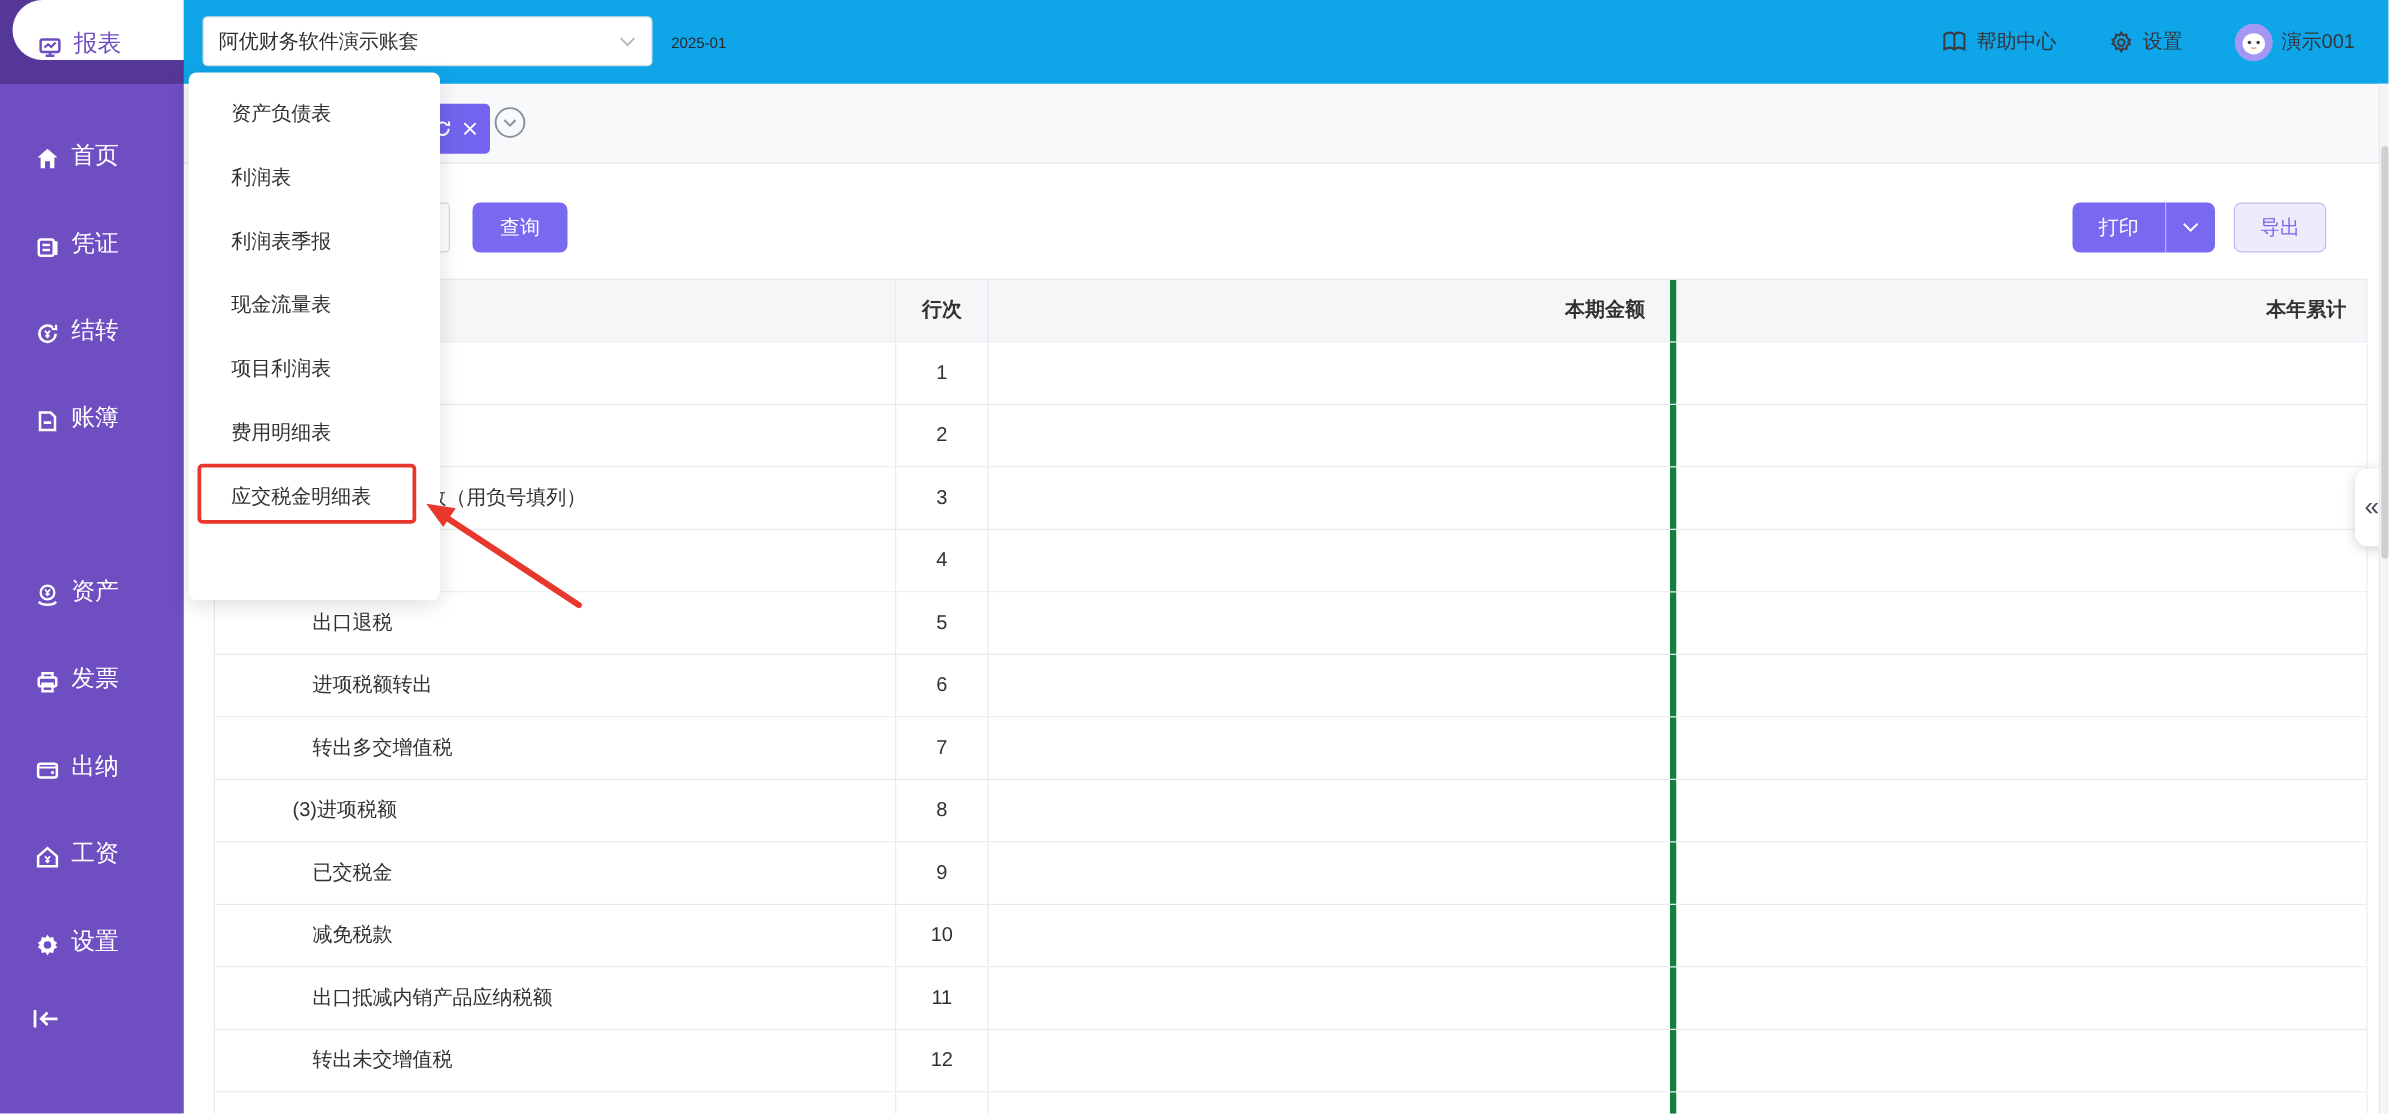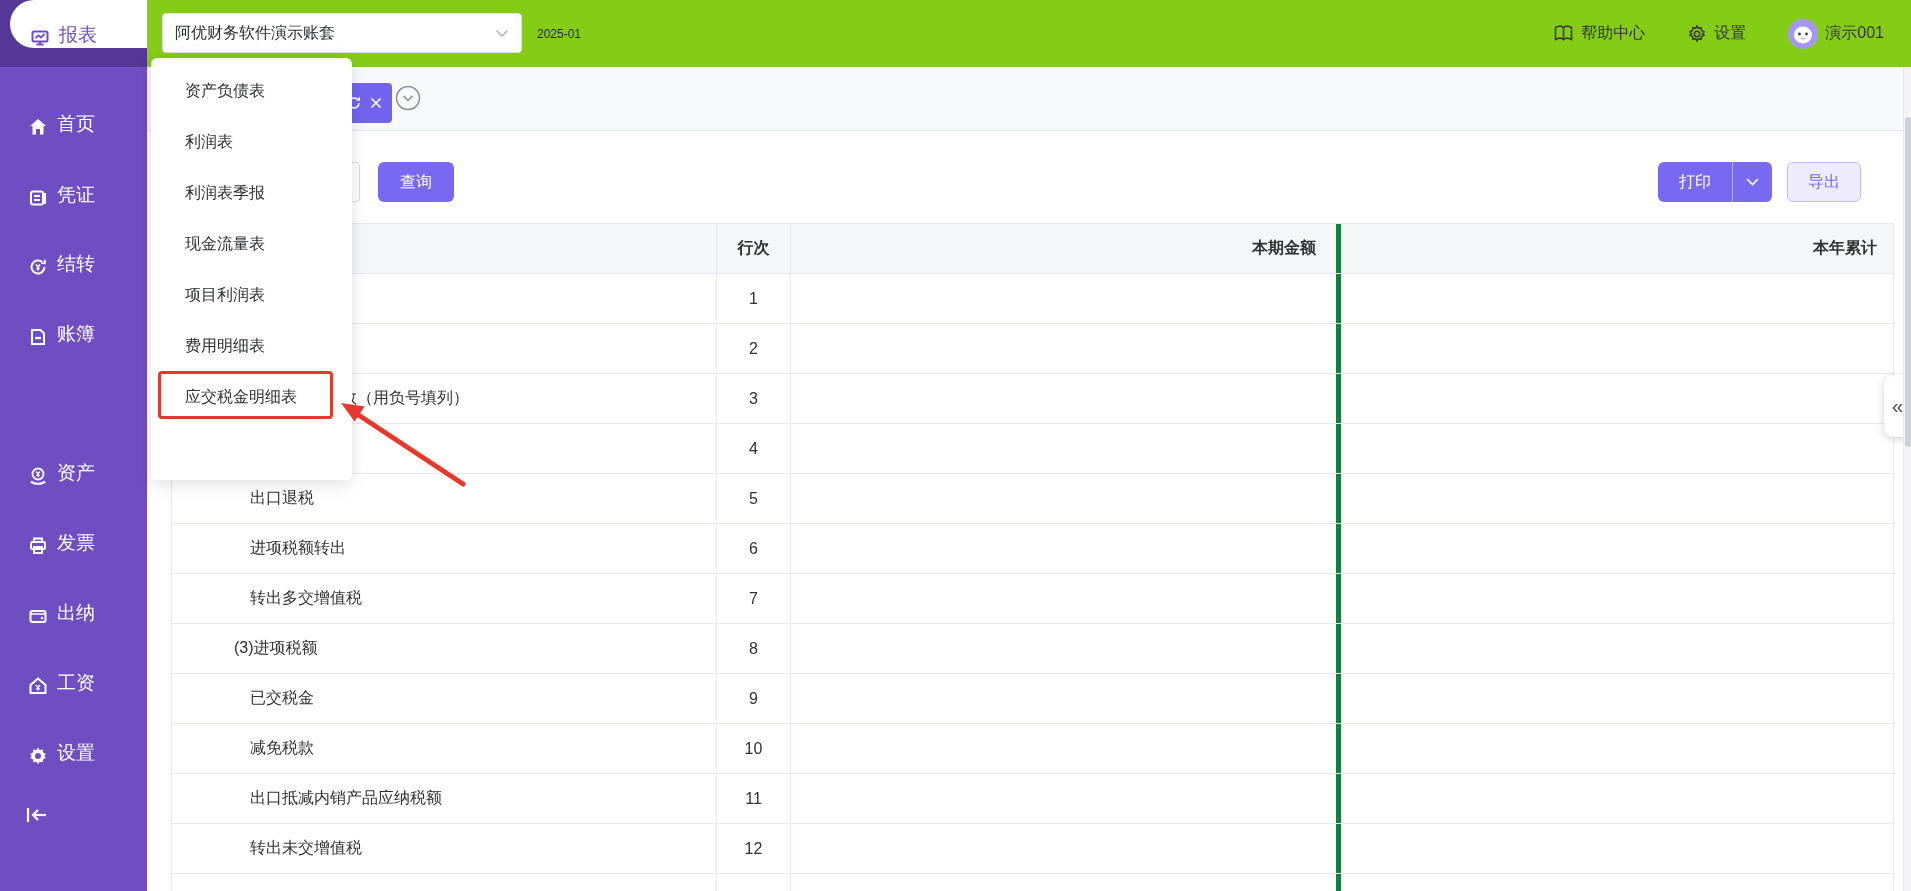--- a/index.html
+++ b/index.html
@@ -13,21 +13,21 @@
 
   
   .sidebar { position:absolute; left:0; top:0; width:147px; height:891px; background:#6f4ec2; z-index:30; }
   .logo { position:absolute; left:0; top:0; width:147px; height:67px; background:#543796; display:flex; align-items:center; padding-left:12px; gap:7px; color:#fff; font-size:21px; font-weight:bold; letter-spacing:1px; }
   .nav-item { position:absolute; left:0; width:147px; height:44px; display:flex; align-items:flex-end; padding-left:28px; gap:9px; color:#fff; font-size:19px; cursor:pointer; }
   .nav-item .ic { width:20px; height:20px; flex:0 0 20px; }
   .nav-item.active { left:10px; width:137px; height:48px; background:#fff; color:#6f4ec2; border-radius:26px 0 0 26px; padding-left:20px; }
   .collapse-btn { position:absolute; left:24px; top:798px; width:36px; height:34px; display:flex; align-items:center; cursor:pointer; }
 
   
-  .topbar { position:absolute; left:147px; top:0; width:1764px; height:67px; background:#84cc16; z-index:20; }
+  .topbar { position:absolute; left:147px; top:0; width:1764px; height:67px; background:#0ea5e9; z-index:20; }
   .acct { position:absolute; left:15px; top:13px; width:360px; height:40px; border:1px solid #dadde4; border-radius:4px; background:#fff; display:flex; align-items:center; padding:0 12px; font-size:16px; color:#2d2f33; cursor:pointer; }
   .acct .chev { margin-left:auto; }
   .period-label { position:absolute; left:390px; top:0; height:67px; display:flex; align-items:center; font-size:12px; color:#27292d; }
   .topbar-right { position:absolute; right:27px; top:0; height:67px; display:flex; align-items:center; gap:42px; }
   .tb-item { display:flex; align-items:center; gap:7px; font-size:16px; color:#33353a; cursor:pointer; }
   .avatar { width:30px; height:30px; border-radius:50%; background:#b4a6f6; overflow:hidden; }
 
   
   .tabstrip { position:absolute; left:147px; top:67px; width:1764px; height:64px; background:#f8f9fb; border-bottom:1px solid #e7e9f0; z-index:5; }
   .active-tab { position:absolute; left:53px; top:16px; width:192px; height:40px; background:#7264ee; border-radius:4px; display:flex; align-items:center; justify-content:flex-end; padding-right:10px; gap:9px; cursor:pointer; }

